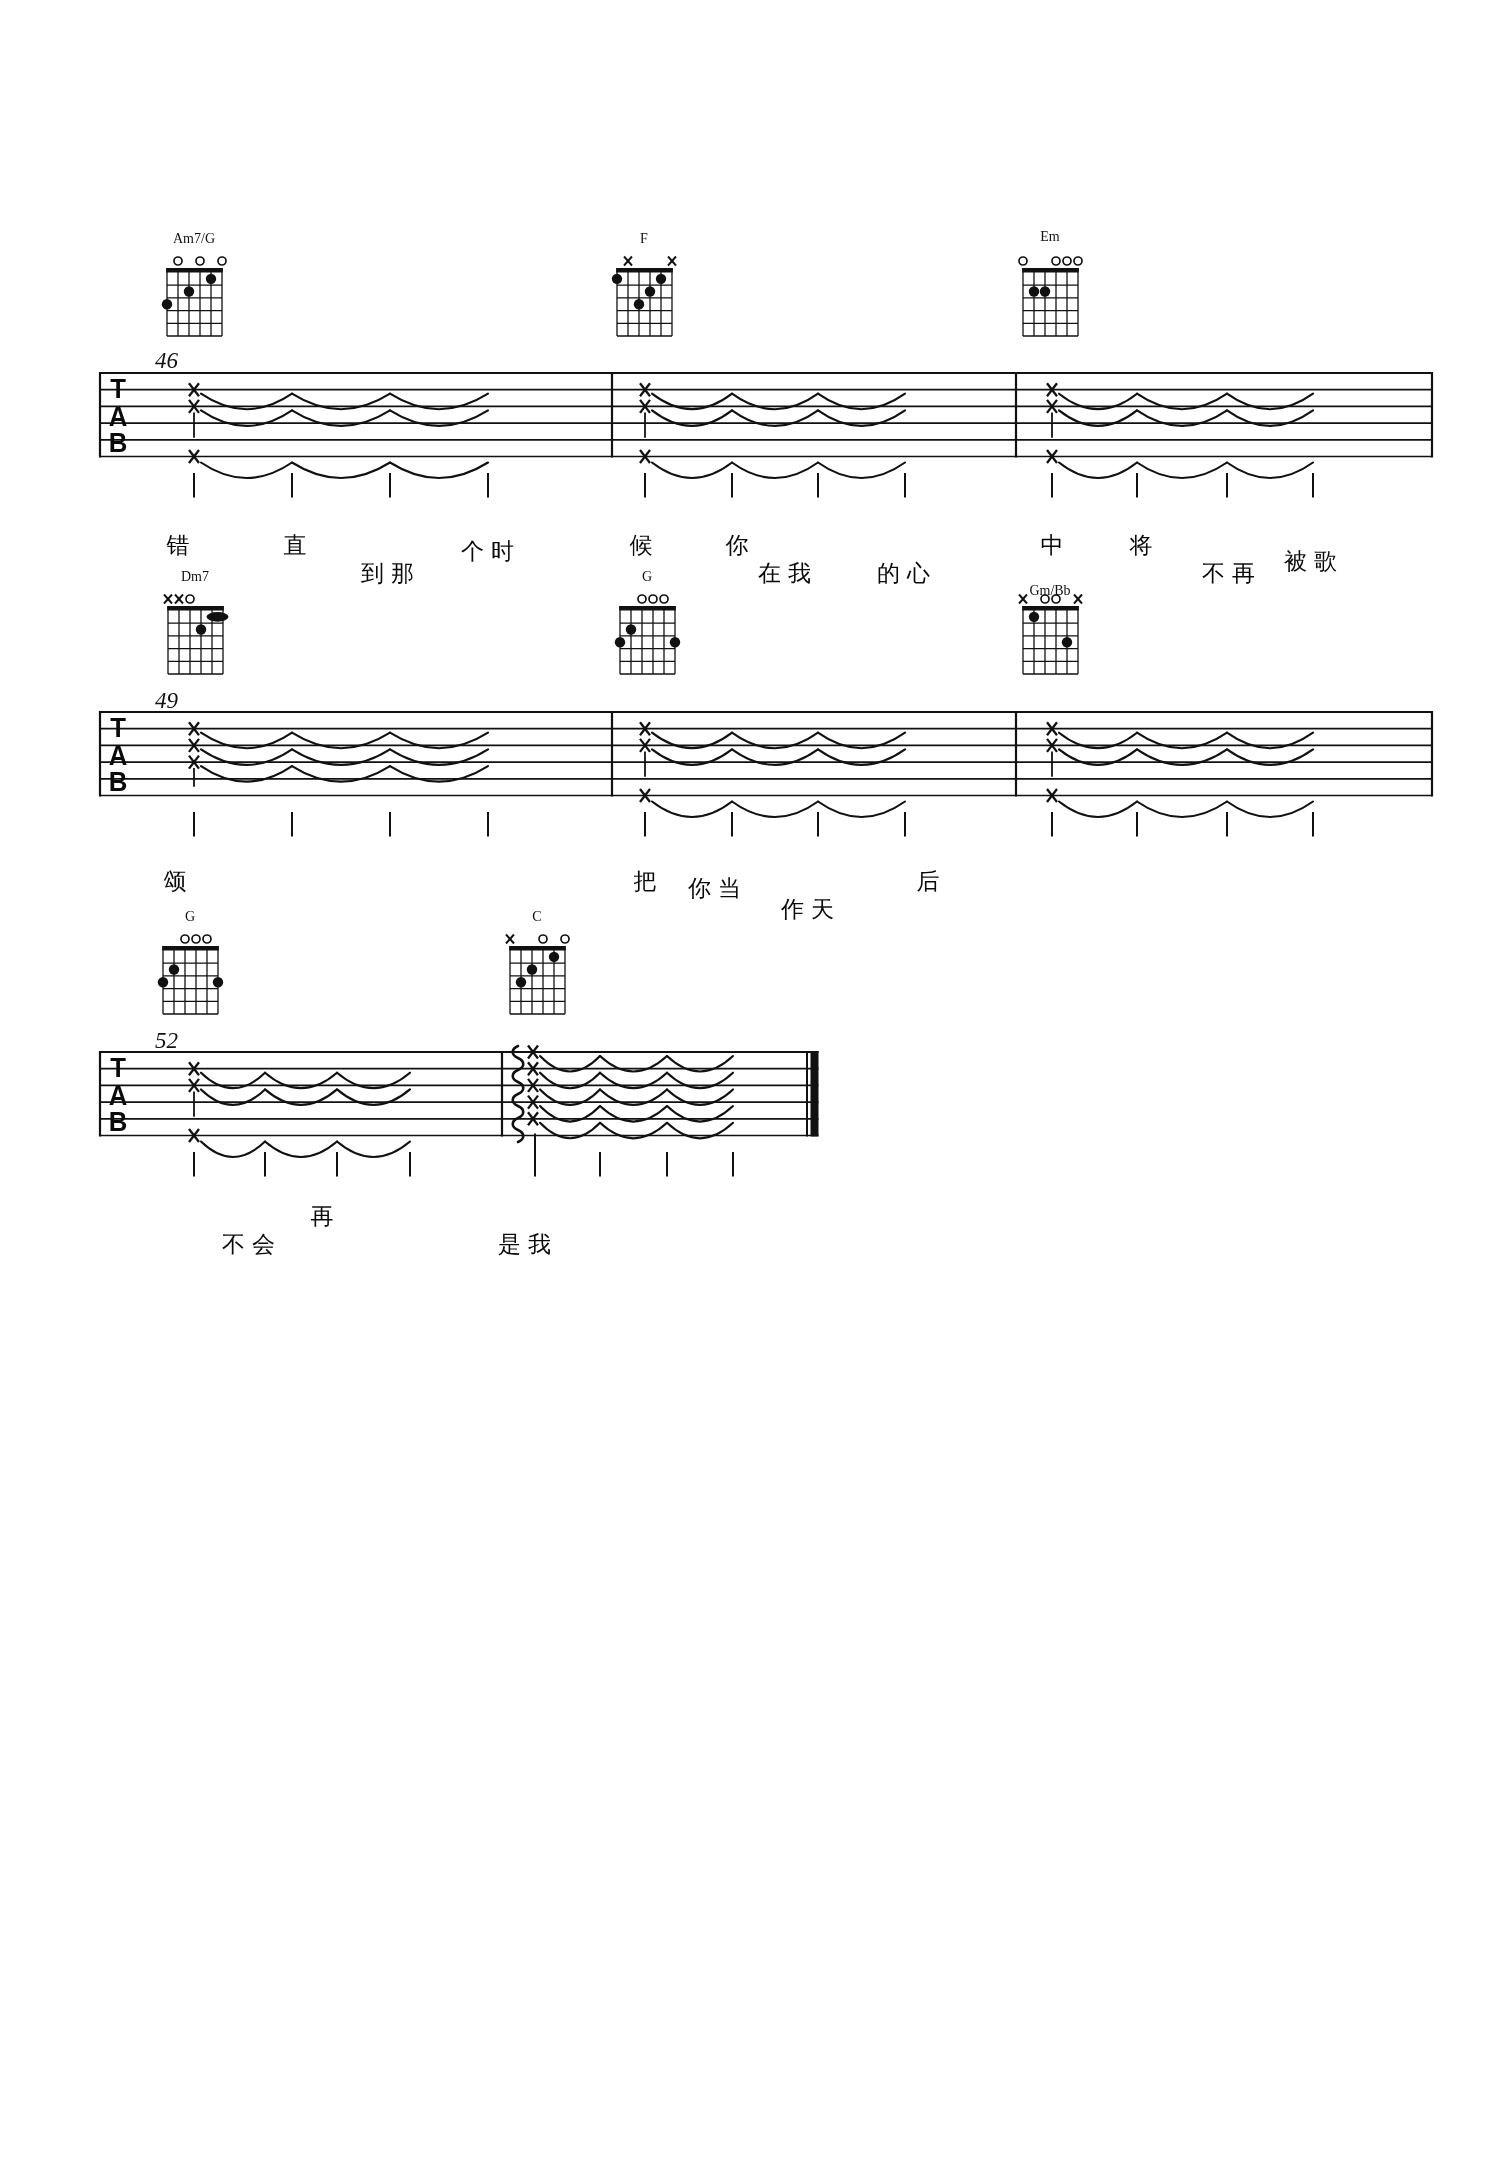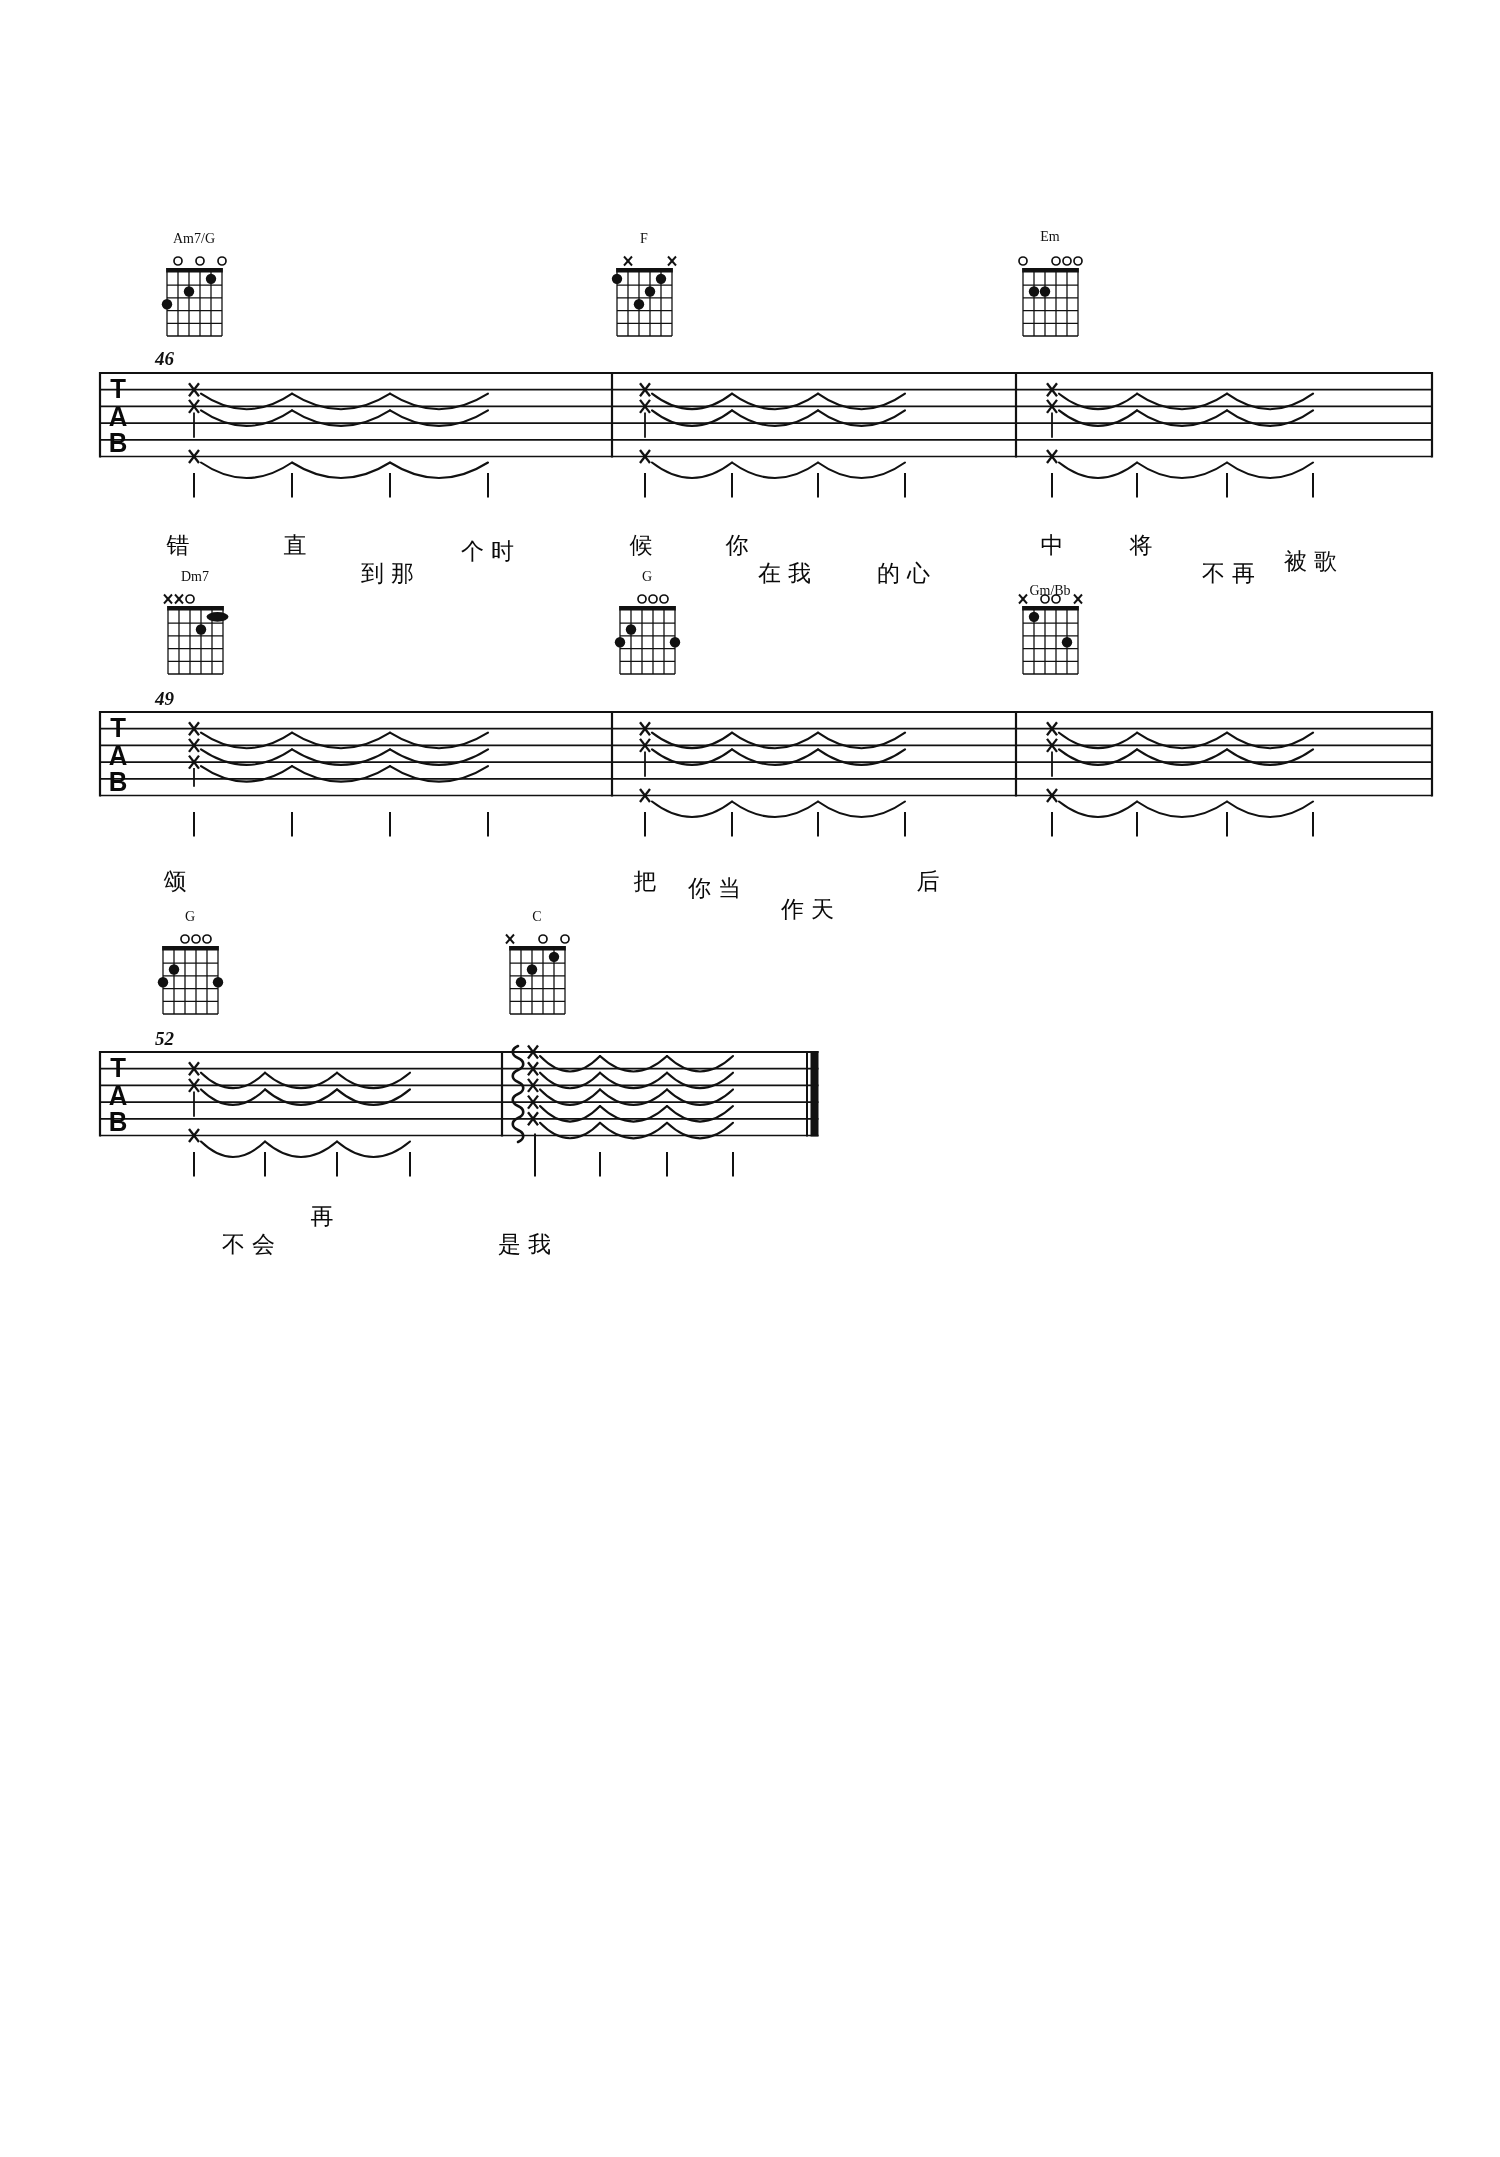--- a/index.html
+++ b/index.html
@@ -1,21 +1,21 @@
 <!DOCTYPE html>
 <html><head>
 <meta charset="utf-8">
 <style>
   html,body{margin:0;padding:0;background:#fff;}
   #sheet{position:relative;width:1500px;height:2157px;background:#ffffff;
          font-family:"Liberation Serif",serif;color:#111;overflow:hidden;}
   #notation{position:absolute;left:0;top:0;}
   .chord-label{position:absolute;transform:translateX(-50%);font-size:14px;
                color:#111;white-space:nowrap;}
-  .measure-number{position:absolute;font-size:19px;font-weight:bold;font-style:italic;}
+  .measure-number{position:absolute;font-size:23px;font-weight:normal;font-style:italic;}
   .tab-letter{position:absolute;transform:translateX(-50%) scaleX(.92);
               font-family:"Liberation Sans",sans-serif;font-weight:bold;
               font-size:28px;line-height:26px;color:#0a0a0a;}
   .lyric{position:absolute;transform:translateX(-50%);font-size:23px;
          white-space:nowrap;color:#0a0a0a;}
   .lyric.pair{letter-spacing:7px;margin-top:28px;}
 </style>
 </head>
 <body>
 

